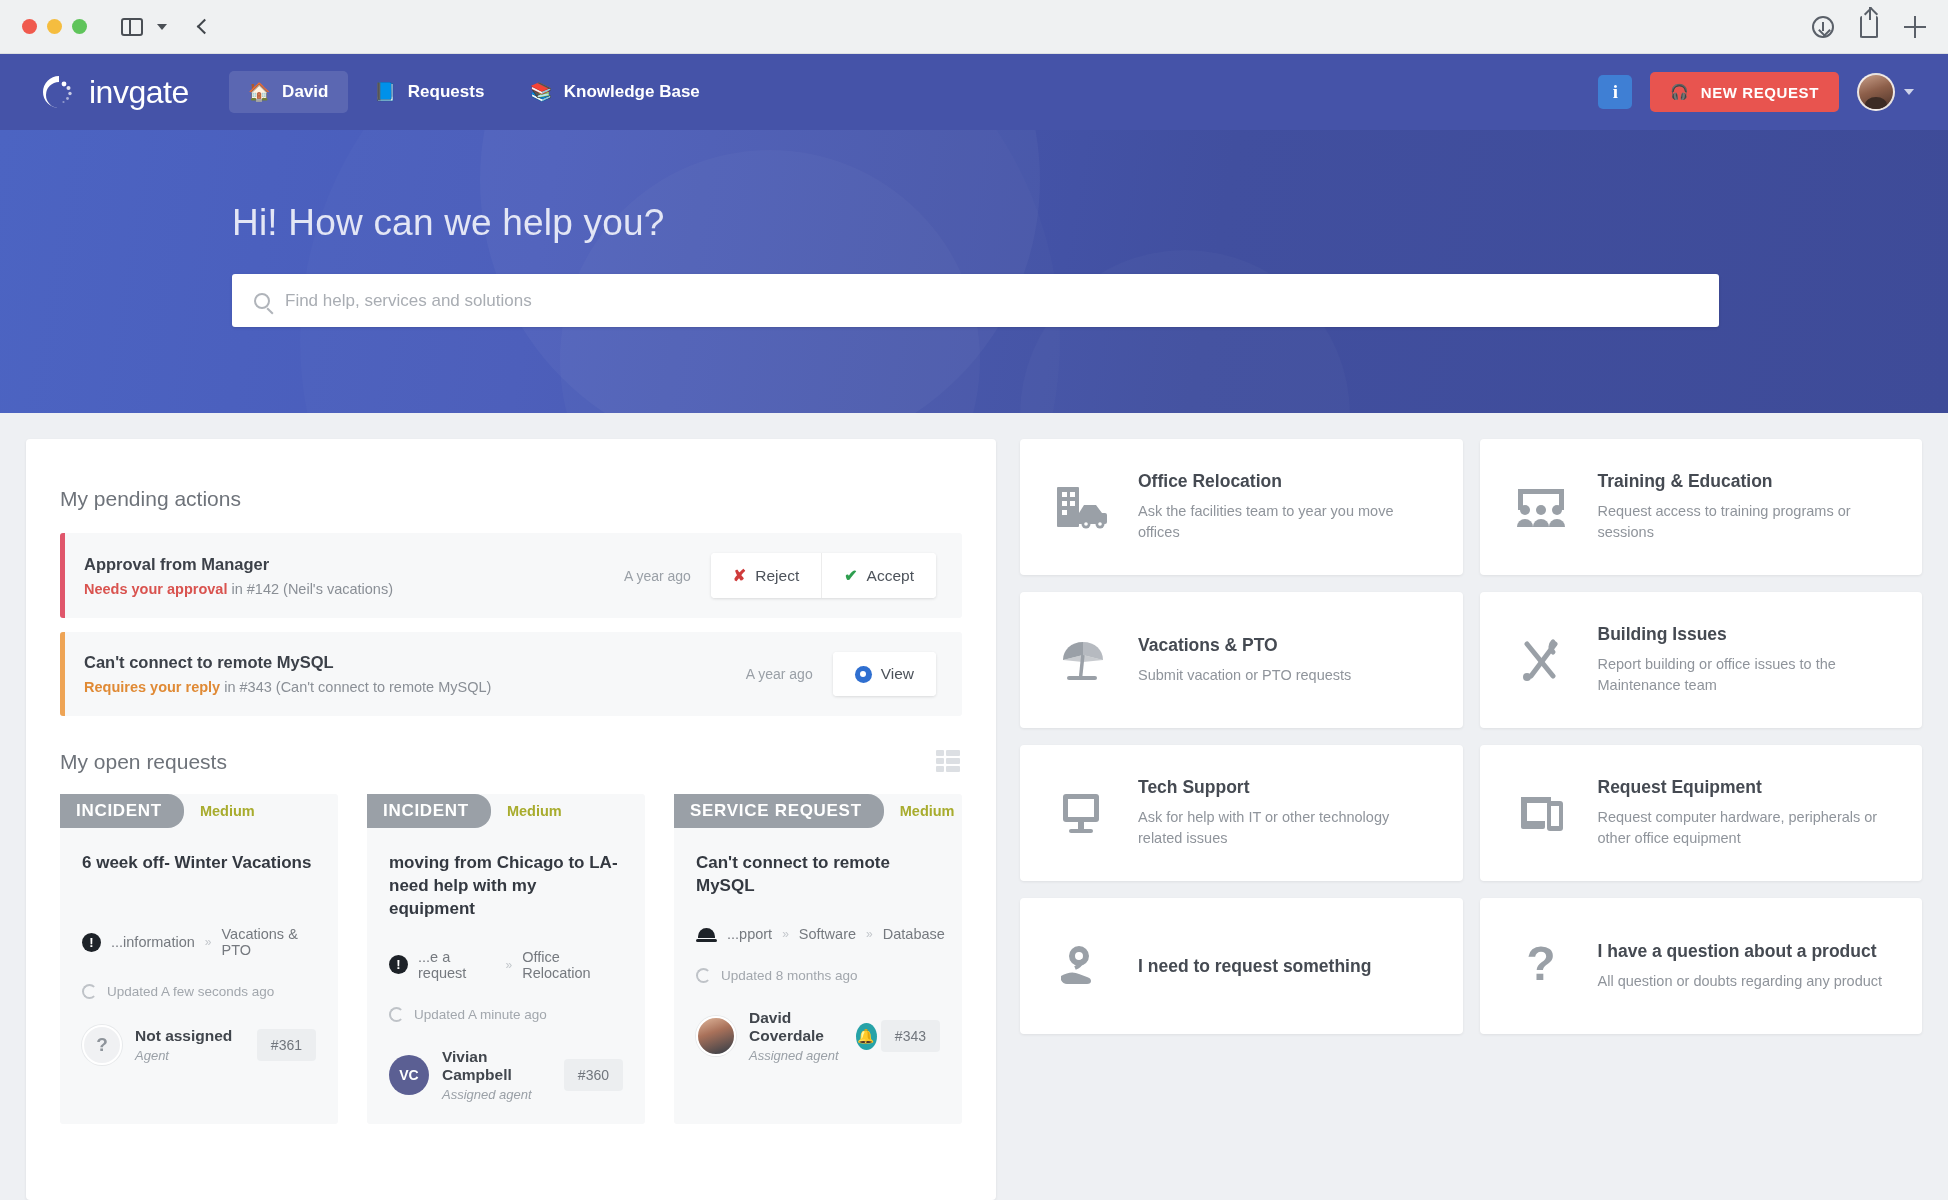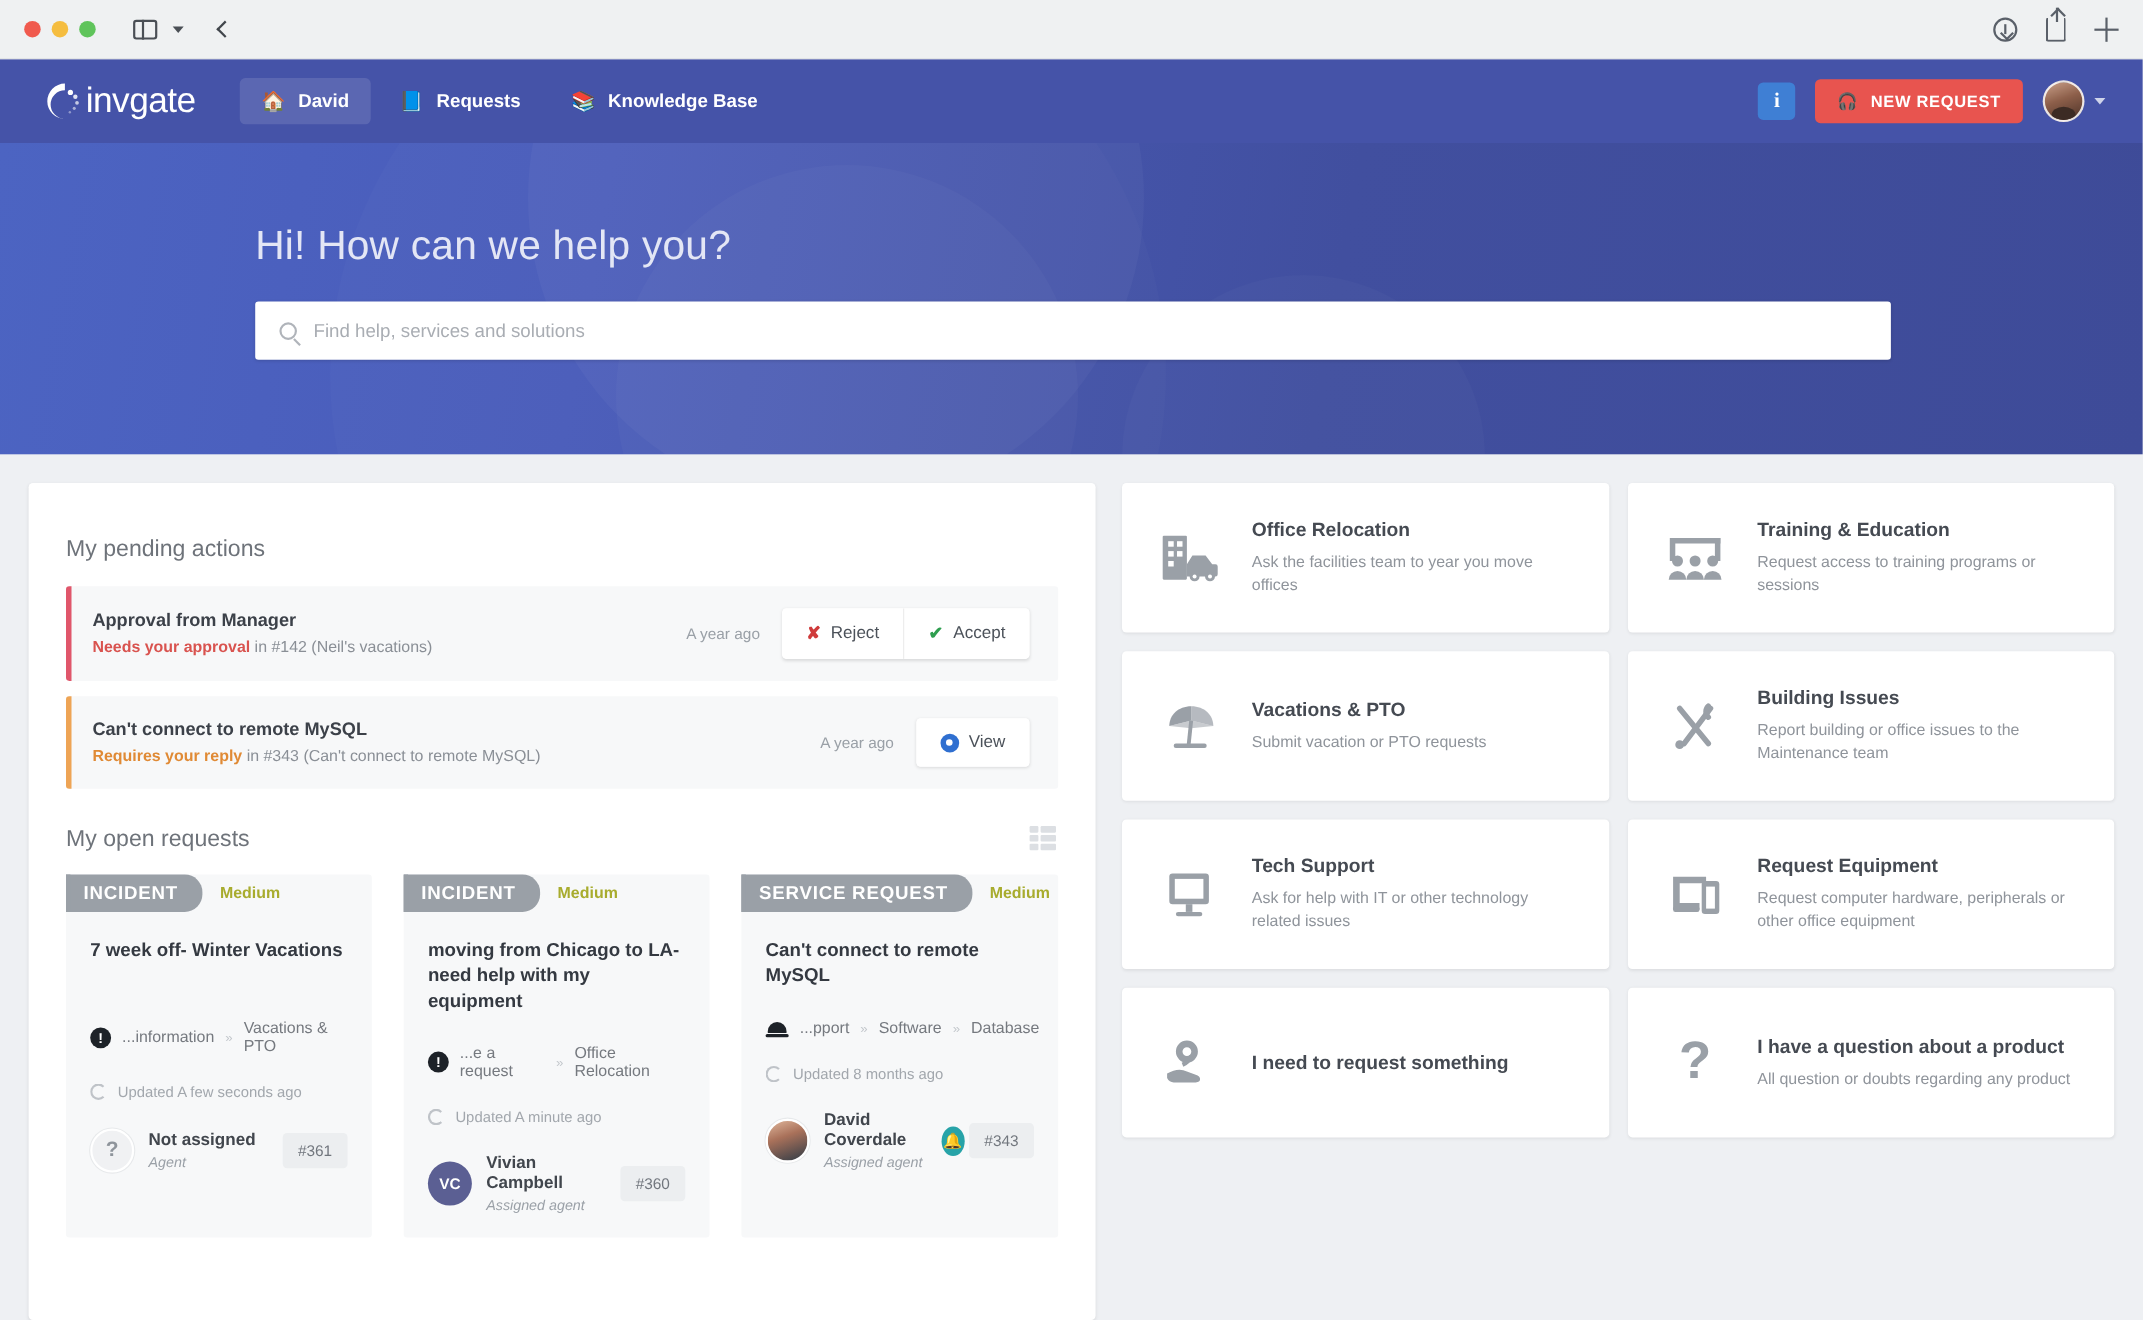--- a/index.html
+++ b/index.html
@@ -43,21 +43,21 @@
   .plus-icon:after { content:""; position:absolute; left:0; top:10px; width:22px; height:2px; background:#5a6069; }
 
   
   .app-header {
     height: 76px; width: 100%;
     background: #4553a8;
     display: flex; align-items: center;
     padding: 0 34px 0 40px;
     position: relative; z-index: 5;
   }
-  .logo { display: flex; }
+  .logo { display: flex; align-items: center; gap: 11px; }
   .logo-mark { width: 38px; height: 38px; position: relative; }
   .logo-text { color: #fff; font-size: 32px; letter-spacing: -0.5px; font-weight: 400; }
   .nav { display: flex; align-items: center; margin-left: 40px; gap: 6px; }
   .nav-item {
     display: flex; align-items: center; gap: 11px;
     padding: 11px 20px; border-radius: 5px;
     color: #fff; font-size: 17px; font-weight: 700; cursor: pointer;
     white-space: nowrap;
   }
   .nav-item.active { background: rgba(255,255,255,0.12); }
@@ -346,21 +346,21 @@
     </div>
 
     <div class="cards-row">
 
       <div class="req-card">
         <div class="card-top">
           <span class="type-badge">INCIDENT</span>
           <span class="prio">Medium</span>
         </div>
         <div class="card-body">
-          <div class="req-title">7 week off- Winter Vacations</div>
+          <div class="req-title">6 week off- Winter Vacations</div>
           <div class="breadcrumb-row">
             <span class="ico-excl">!</span>
             <span>...information</span>
             <span class="bc-sep">»</span>
             <span>Vacations &amp; PTO</span>
           </div>
           <div class="updated-row">
             <span class="ico-refresh"></span>
             <span>Updated A few seconds ago</span>
           </div>

